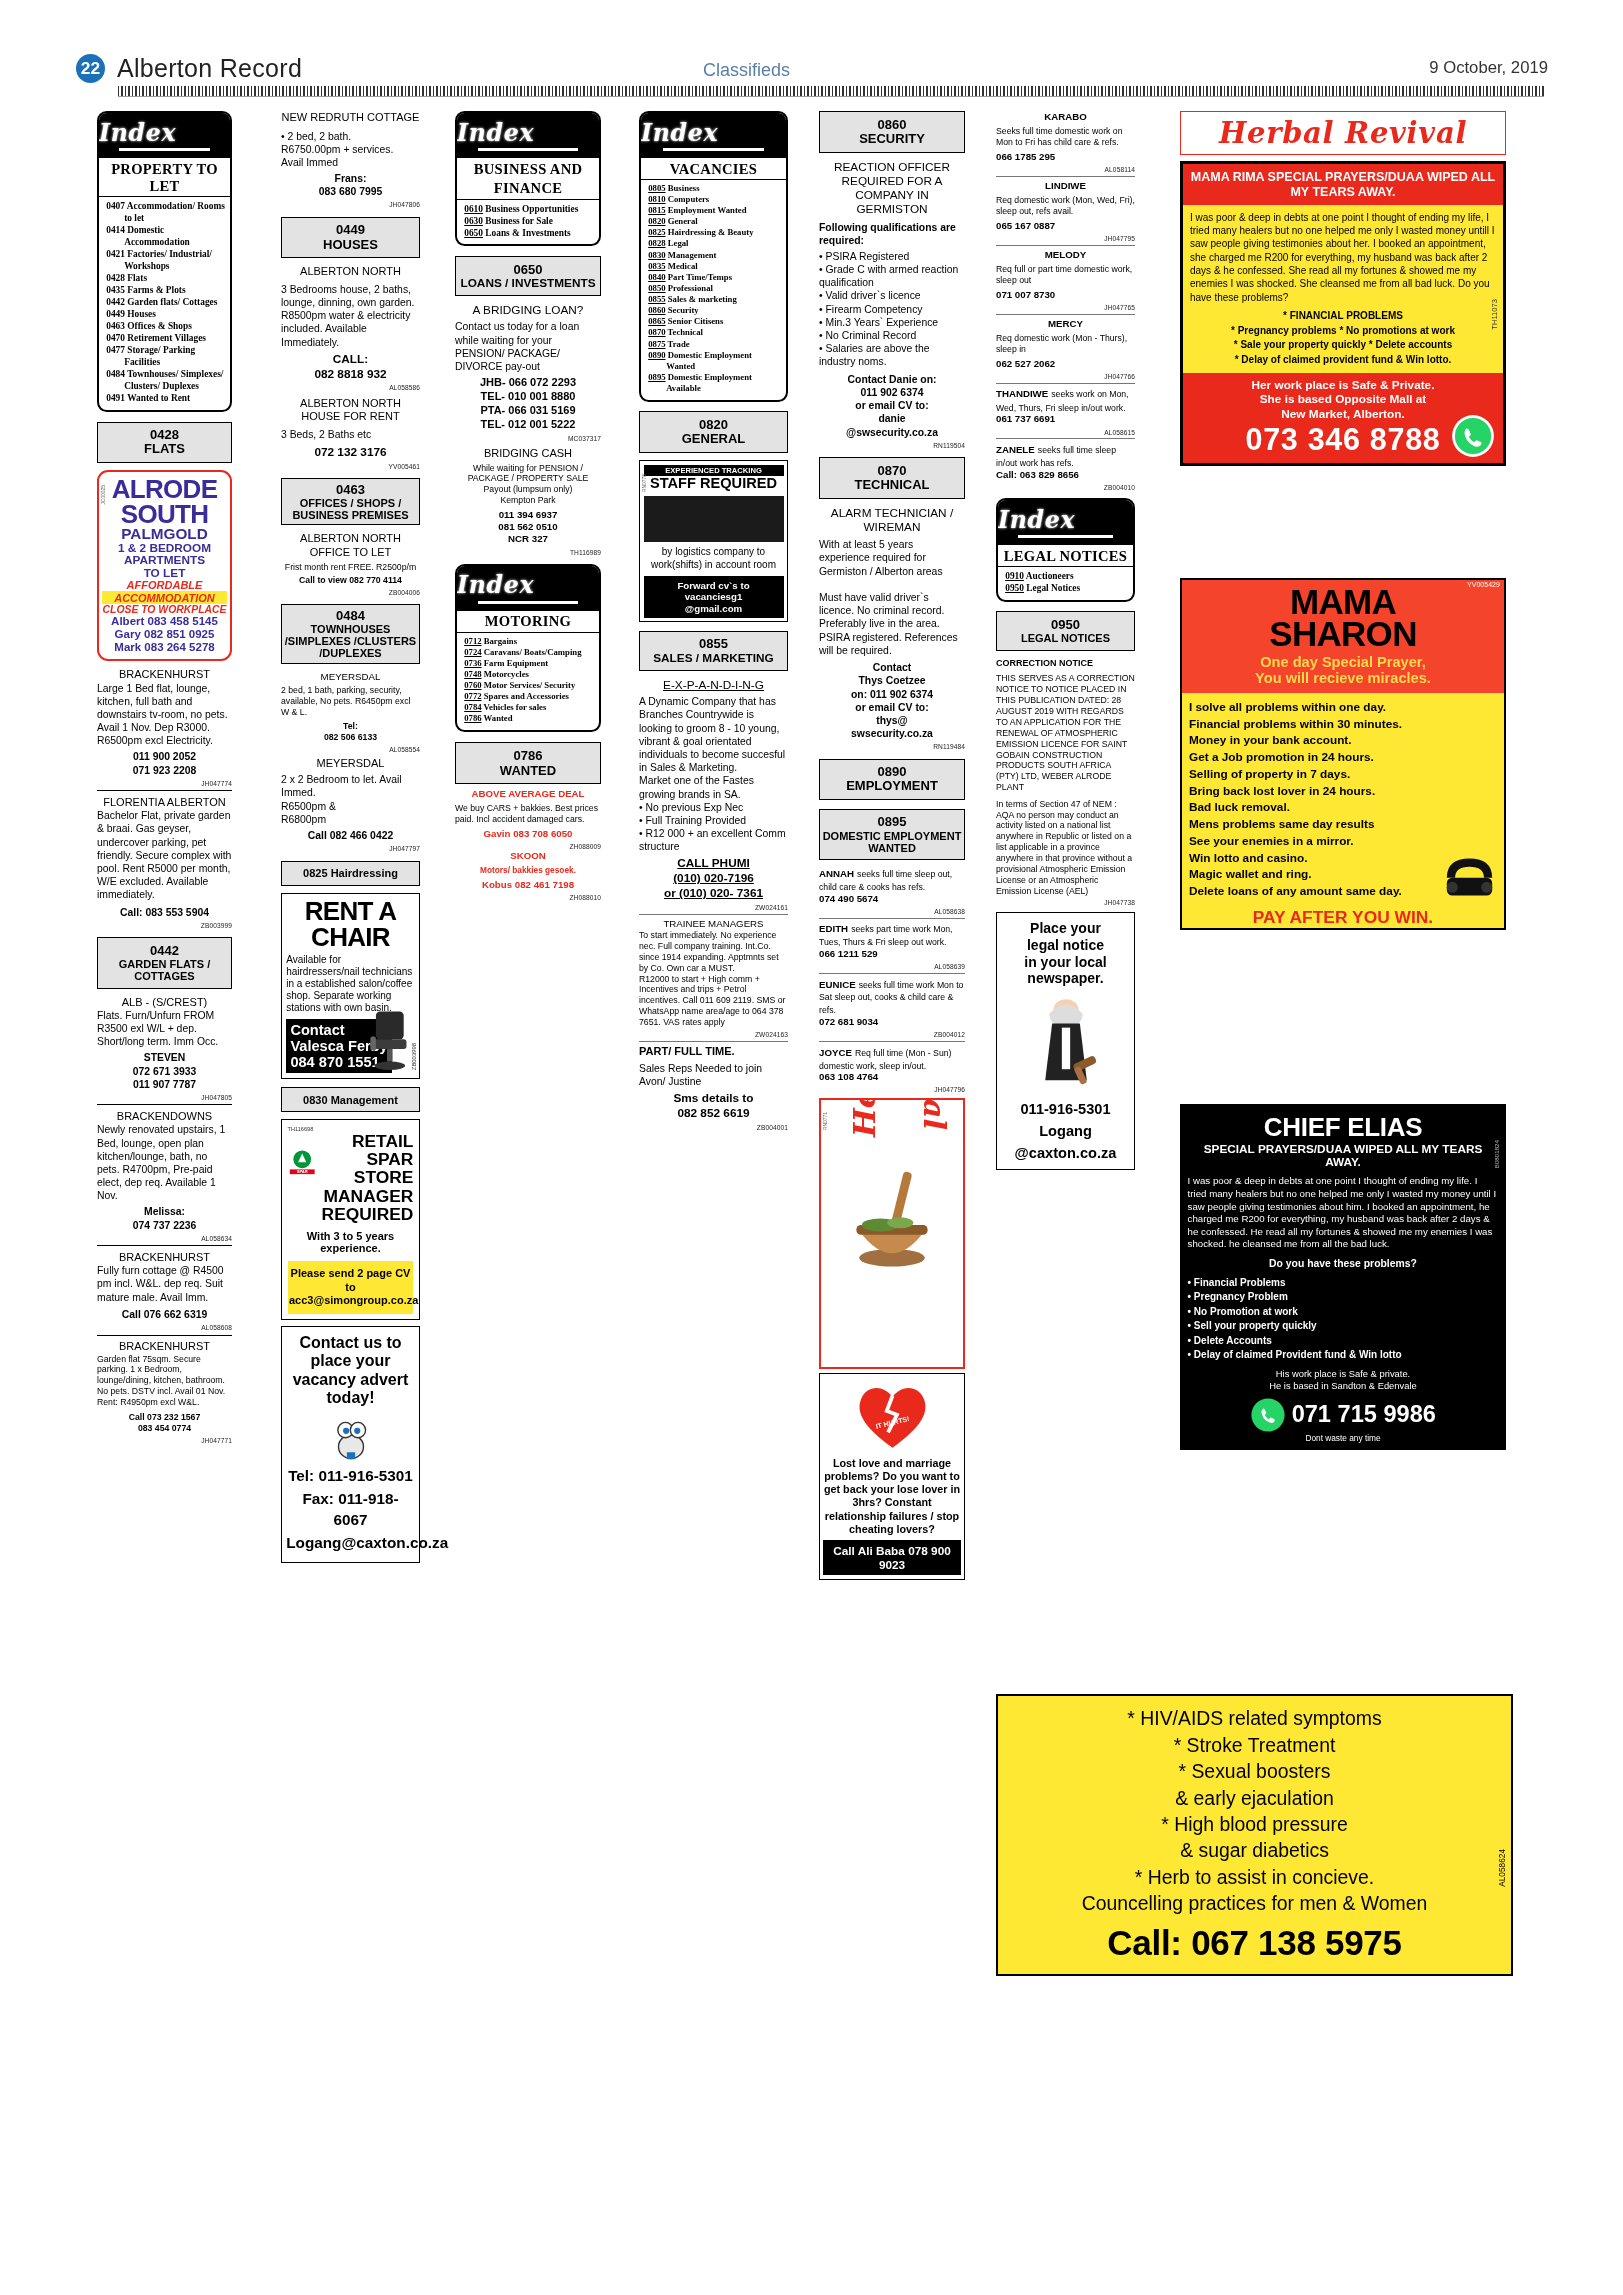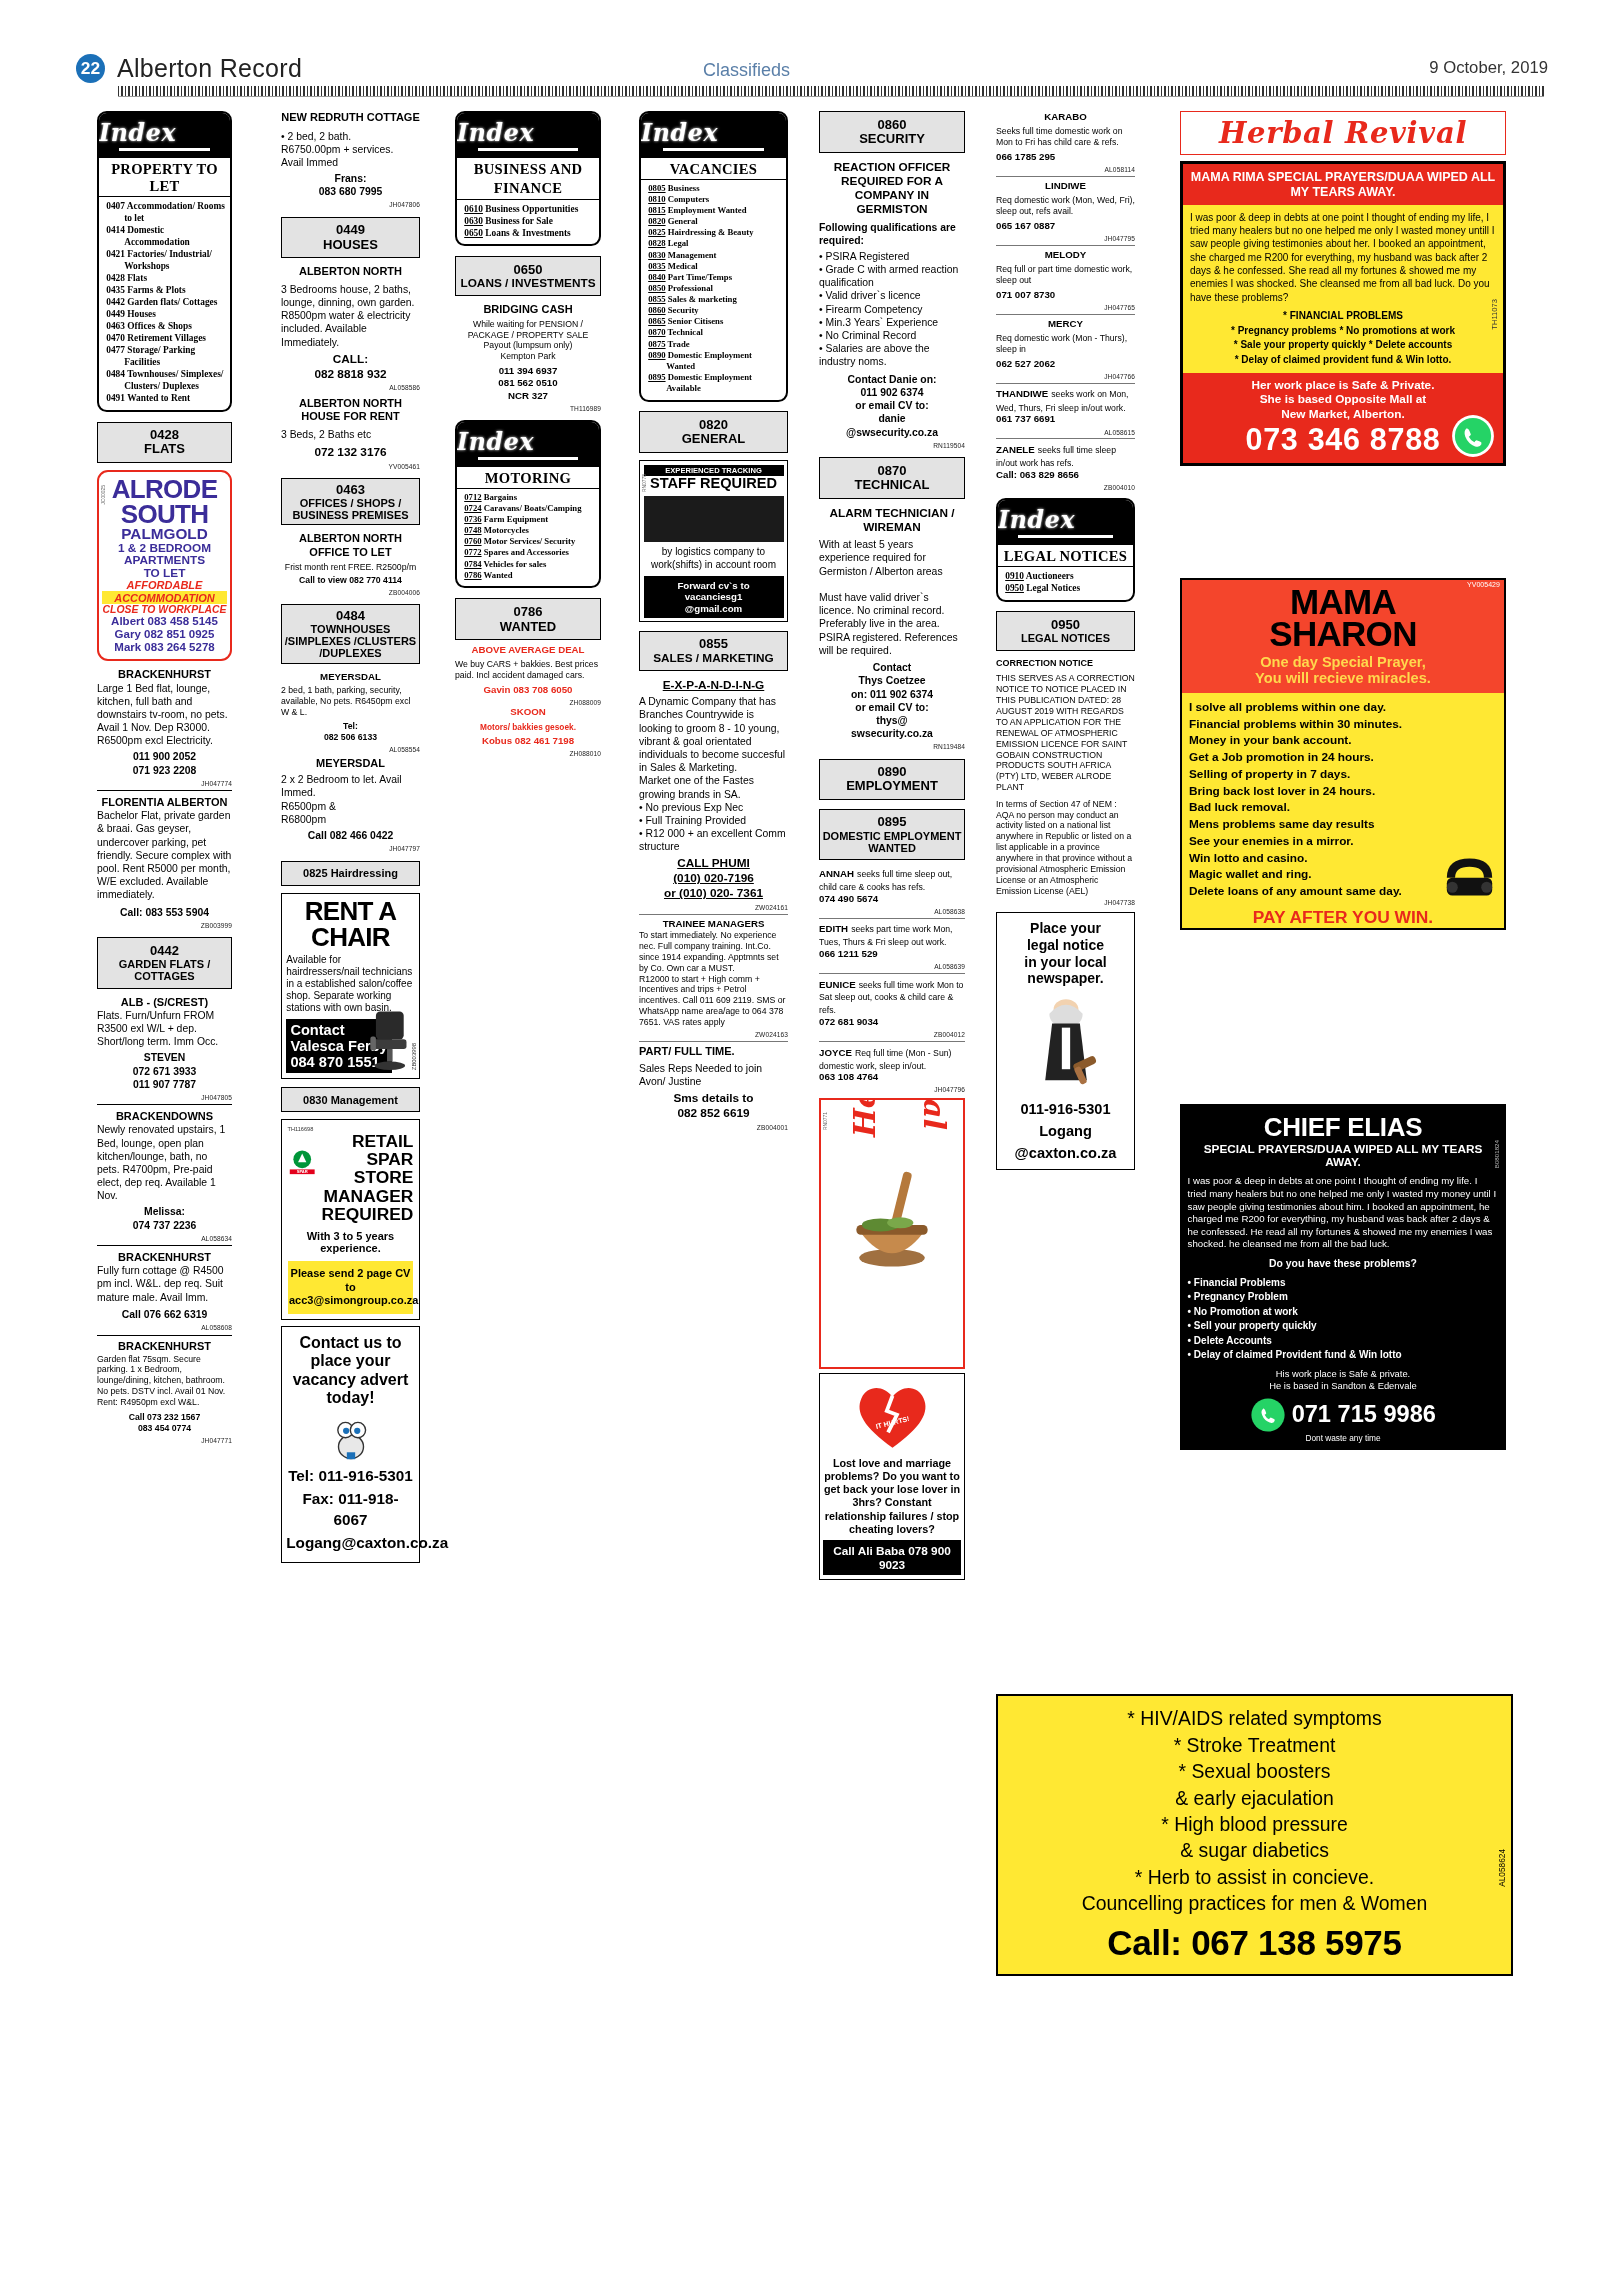--- a/index.html
+++ b/index.html
@@ -46,21 +46,21 @@
 
   
   .code-bar { border:1.4px solid #000; background:#e3e3e3; text-align:center;
      font-weight:bold; font-size:13px; line-height:1.1; padding:5.6px 1.4px; margin:8.3px 0 7px;}
   .code-bar .big { display:block; font-size:13px; }
   .code-bar.small { font-size:10.4px; padding:3.5px 1.4px;}
 
   
   .ad { font-size:10.4px; line-height:1.27; margin-bottom:2.8px; }
   .ad.ctr { text-align:center; }
-  .ad-title { font-weight:bold; text-align:center; font-size:11px; line-height:1.2; }
+  .ad-title { font-weight:normal; text-align:center; font-size:11px; line-height:1.2; }
   .ad-small { font-size:8.7px; line-height:1.25; }
   .ref { text-align:right; font-size:6.6px; color:#222; letter-spacing:0.1px;}
   .hr { border-top:0.7px solid #000; margin:3.5px 0 4.9px; }
   .hr-thin { border-top:0.7px solid #777; margin:2.8px 0 3.5px; }
 
   
   .alrode { border:2.8px solid #e8291c; border-radius:11px; padding:4.2px 2.8px 5.6px; text-align:center;
      margin-bottom:7px; position:relative; background:#fff;}
   .alrode .l1 { color:#3b2d99; font-weight:bold; font-size:26px; letter-spacing:-0.7px; line-height:.96;}
   .alrode .l2 { color:#3b2d99; font-weight:bold; font-size:26px; letter-spacing:-0.7px; line-height:.96;}
@@ -433,20 +433,29 @@
       <li><span class="num">0630</span> <span>Business for Sale</span></li>
       <li><span class="num">0650</span> <span>Loans &amp; Investments</span></li>
     </ul>
   </div>
 
   <div class="code-bar">
     <span class="big">0650</span>
     <span class="big" style="font-size:11.8px;white-space:pre-line">LOANS / INVESTMENTS</span>
   </div>
 
+  <div>
+    <div class="ad-title" style="font-size:11.8px">A BRIDGING LOAN?</div>
+    <div class="ad" style="margin-top:2.8px">Contact us today for a loan while waiting for your PENSION/ PACKAGE/ DIVORCE pay-out</div>
+    <div class="ad ctr" style="font-weight:bold;white-space:pre-line;font-size:11px">JHB- 066 072 2293
+TEL- 010 001 8880
+PTA- 066 031 5169
+TEL- 012 001 5222</div>
+    <div class="ref">MC037317</div>
+  </div>
 
   <div>
     <div class="ad-title" style="margin-top:5.6px">BRIDGING CASH</div>
     <div class="ad ad-small ctr" style="white-space:pre-line;margin-top:2.1px">While waiting for PENSION / PACKAGE / PROPERTY SALE
 Payout (lumpsum only)
 Kempton Park</div>
     <div class="ad ctr" style="font-weight:bold;white-space:pre-line;font-size:9.7px">011 394 6937
 081 562 0510
 NCR 327</div>
     <div class="ref">TH116989</div>

